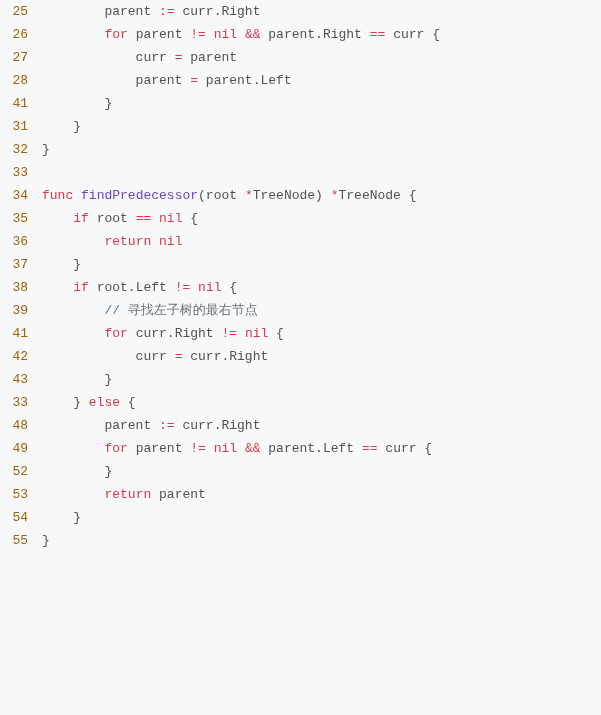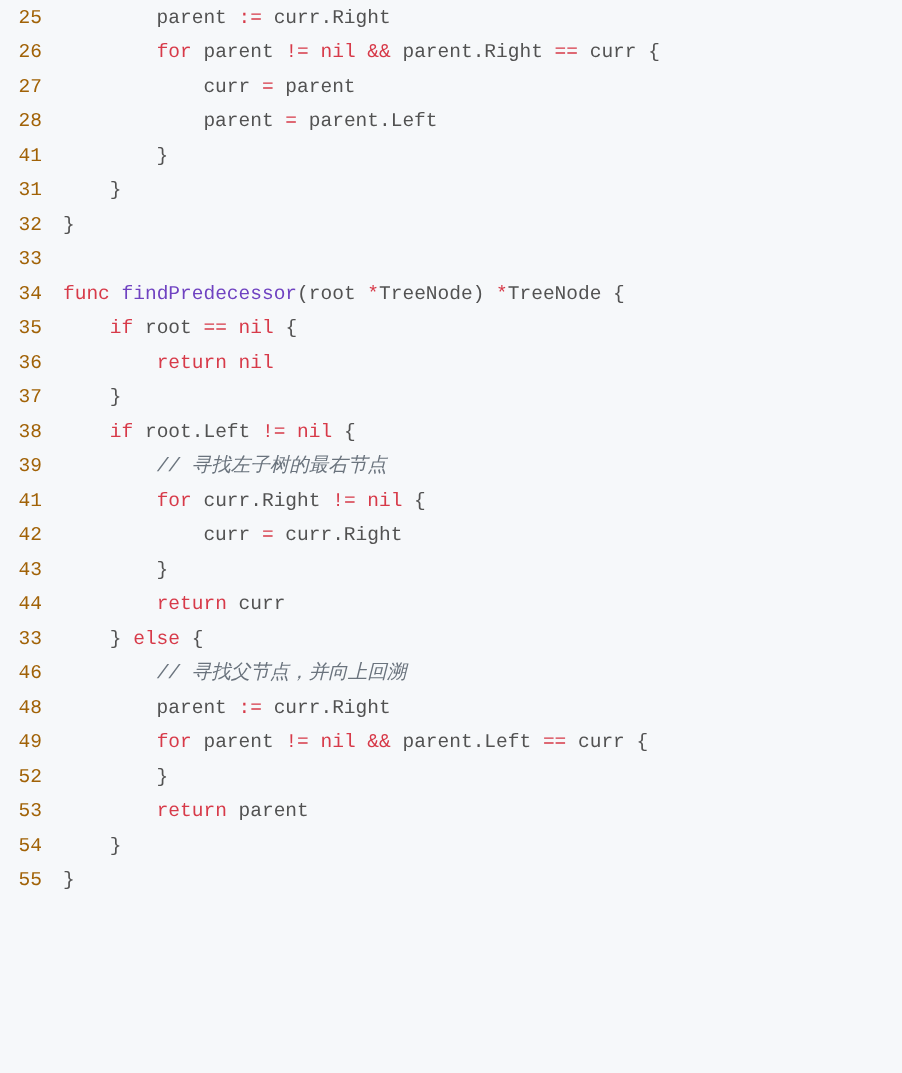--- a/index.html
+++ b/index.html
@@ -33,21 +33,21 @@
   }
   .code {
     display: table-cell;
     white-space: pre;
     vertical-align: top;
     color: #525252;
     font-size: 13px;
   }
   .k  { color: #d73a49; }      
   .fn { color: #6f42c1; }      
-  .cm { color: #6a737d; font-style: italic; } 
+  .cm { color: #6a737d; } 
   .op { color: #d73a49; }      
 </style>
 </head>
 <body>
 
 <div class="code-block">
     <div class="line">
       <div class="gutter">25</div>
       <div class="code"><span>        parent </span><span class="op">:=</span><span> curr.Right</span></div>
     </div>
@@ -109,30 +109,22 @@
     </div>
     <div class="line">
       <div class="gutter">42</div>
       <div class="code"><span>            curr </span><span class="op">=</span><span> curr.Right</span></div>
     </div>
     <div class="line">
       <div class="gutter">43</div>
       <div class="code"><span>        }</span></div>
     </div>
     <div class="line">
-      <div class="gutter">44</div>
-      <div class="code"><span>        </span><span class="k">return</span><span> curr</span></div>
-    </div>
-    <div class="line">
       <div class="gutter">33</div>
       <div class="code"><span>    } </span><span class="k">else</span><span> {</span></div>
-    </div>
-    <div class="line">
-      <div class="gutter">46</div>
-      <div class="code"><span>        </span><span class="cm">// 寻找父节点，并向上回溯</span></div>
     </div>
     <div class="line">
       <div class="gutter">48</div>
       <div class="code"><span>        parent </span><span class="op">:=</span><span> curr.Right</span></div>
     </div>
     <div class="line">
       <div class="gutter">49</div>
       <div class="code"><span>        </span><span class="k">for</span><span> parent </span><span class="op">!=</span><span> </span><span class="k">nil</span><span> </span><span class="op">&amp;&amp;</span><span> parent.Left </span><span class="op">==</span><span> curr {</span></div>
     </div>
     <div class="line">

